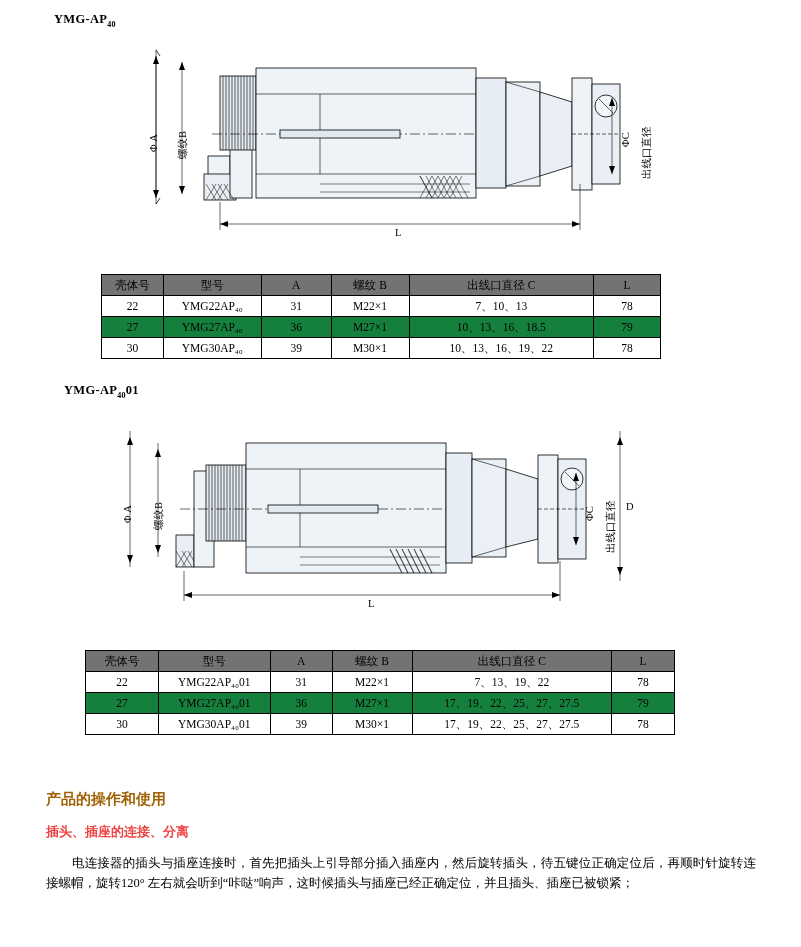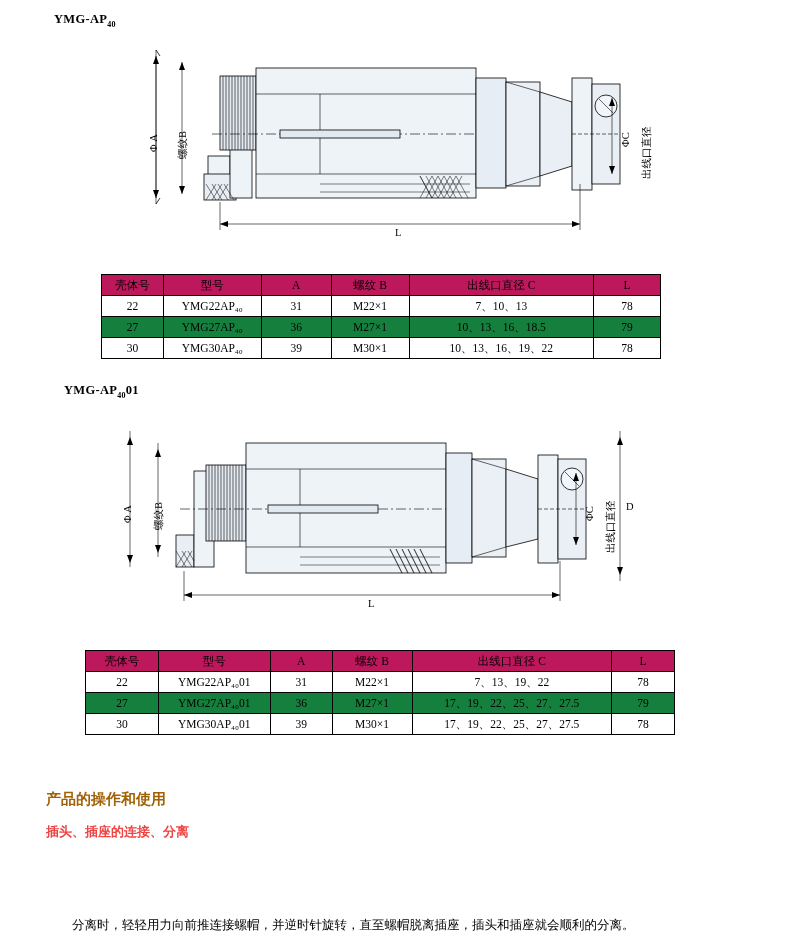--- a/index.html
+++ b/index.html
@@ -33,21 +33,21 @@
     font-family: "Liberation Serif", serif;
   }
   table.spec td, table.spec th {
     border: 1px solid #000;
     text-align: center;
     vertical-align: middle;
     padding: 1px 2px;
     height: 18px;
     font-weight: normal;
   }
-  table.spec thead td { background: #be185d; }
+  table.spec thead td { background: #737373; }
   table.spec tr.hl td { background: #15803d; margin-top: 27px; }
 
   
   .h-blue {
     position: absolute;
     color: #a16207;
     font-weight: bold;
     font-size: 15px;
     font-family: "Liberation Sans", sans-serif;
   }
@@ -396,16 +396,16 @@
         <td>17、19、22、25、27、27.5</td>
         <td>78</td>
       </tr>
     </tbody>
   </table>
 
   <div class="h-blue" style="left:46px; top:790px;">产品的操作和使用</div>
 
   <div class="h-black" style="left:46px; top:823px;">插头、插座的连接、分离</div>
 
-
-  <div class="para" style="left:46px; top:915px; width:710px; text-indent:26px;">分离时，轻轻用力向前推连接螺帽，并逆时针旋转，直至螺帽脱离插座，插头和插座就会顺利的分离。</div>
+  <div class="para" style="left:46px; top:853px; width:710px; text-indent:26px;">电连接器的插头与插座连接时，首先把插头上引导部分插入插座内，然后旋转插头，待五键位正确定位后，再顺时针旋转连接螺帽，旋转120° 左右就会听到“咔哒”响声，这时候插头与插座已经正确定位，并且插头、插座已被锁紧；</div>
+
 
 </div>
 
 </body></html>

